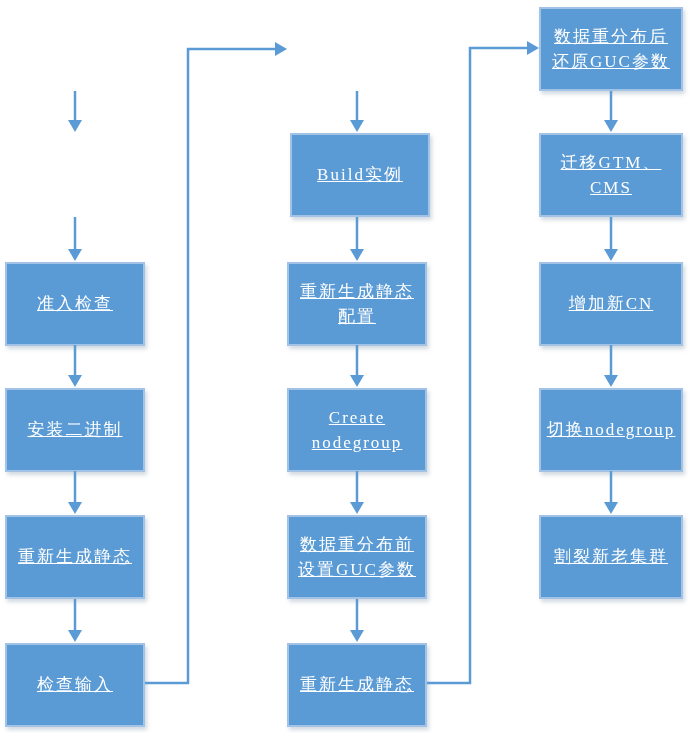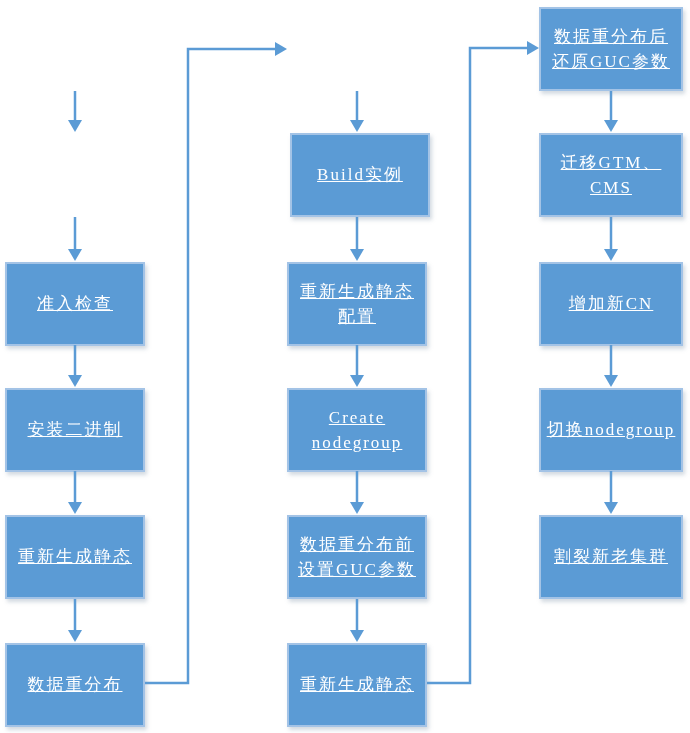--- a/index.html
+++ b/index.html
@@ -51,21 +51,21 @@
   }
 </style>
 </head>
 <body>
 
 <div id="canvas">
 
   <div class="node" style="left:5px;top:262px;width:140px;height:84px">准入检查</div>
   <div class="node" style="left:5px;top:388px;width:140px;height:84px">安装二进制</div>
   <div class="node" style="left:5px;top:515px;width:140px;height:84px">重新生成静态</div>
-  <div class="node" style="left:5px;top:643px;width:140px;height:84px">数据重分布</div>
+  <div class="node" style="left:5px;top:643px;width:140px;height:84px">检查输入</div>
 
   <div class="node" style="left:290px;top:133px;width:140px;height:84px">Build实例</div>
   <div class="node" style="left:287px;top:262px;width:140px;height:84px">重新生成静态
 配置</div>
   <div class="node" style="left:287px;top:388px;width:140px;height:84px">Create
 nodegroup</div>
   <div class="node" style="left:287px;top:515px;width:140px;height:84px">数据重分布前
 设置GUC参数</div>
   <div class="node" style="left:287px;top:643px;width:140px;height:84px">重新生成静态</div>
 

